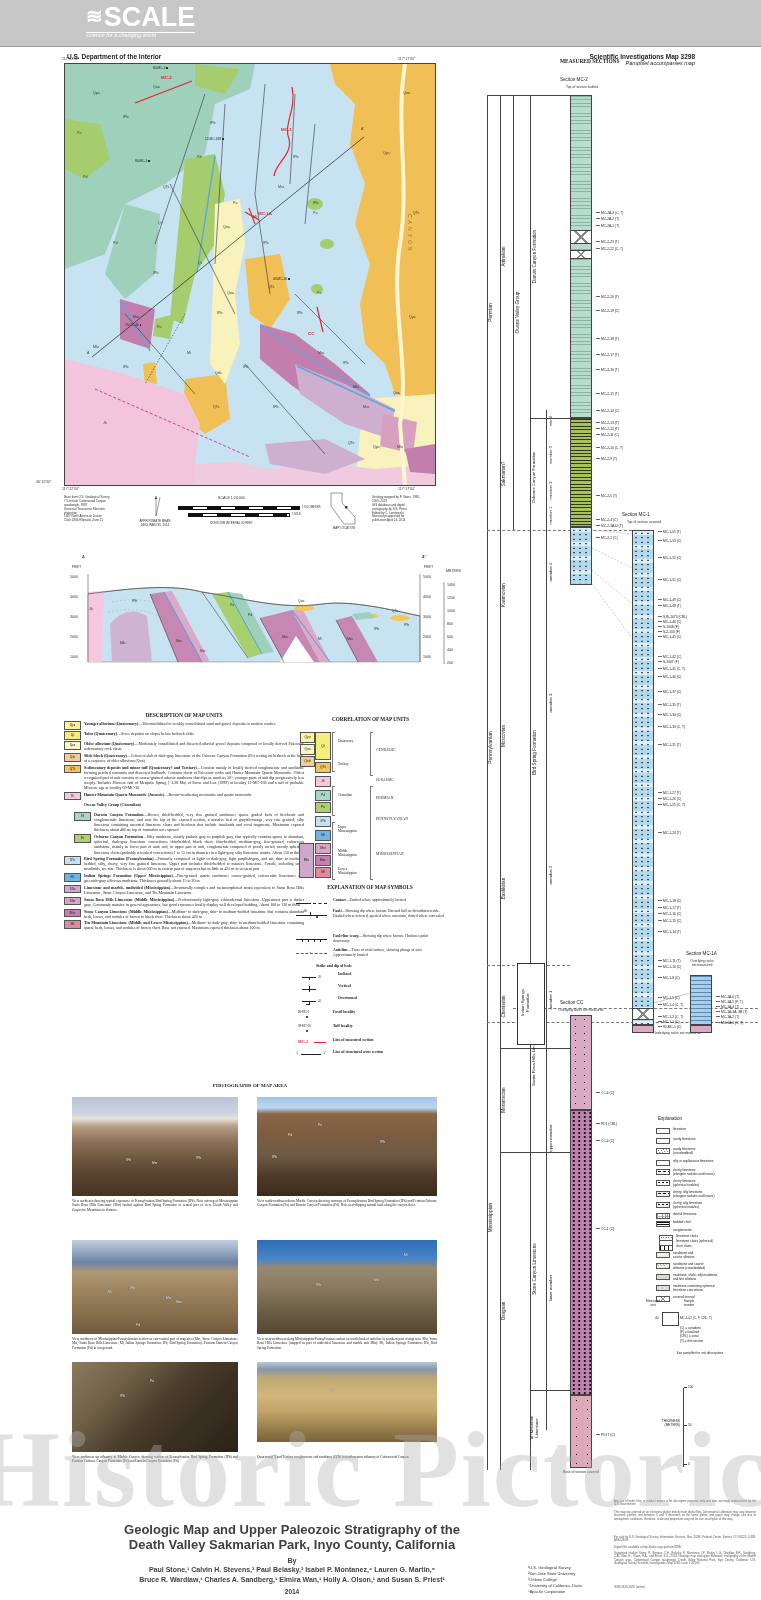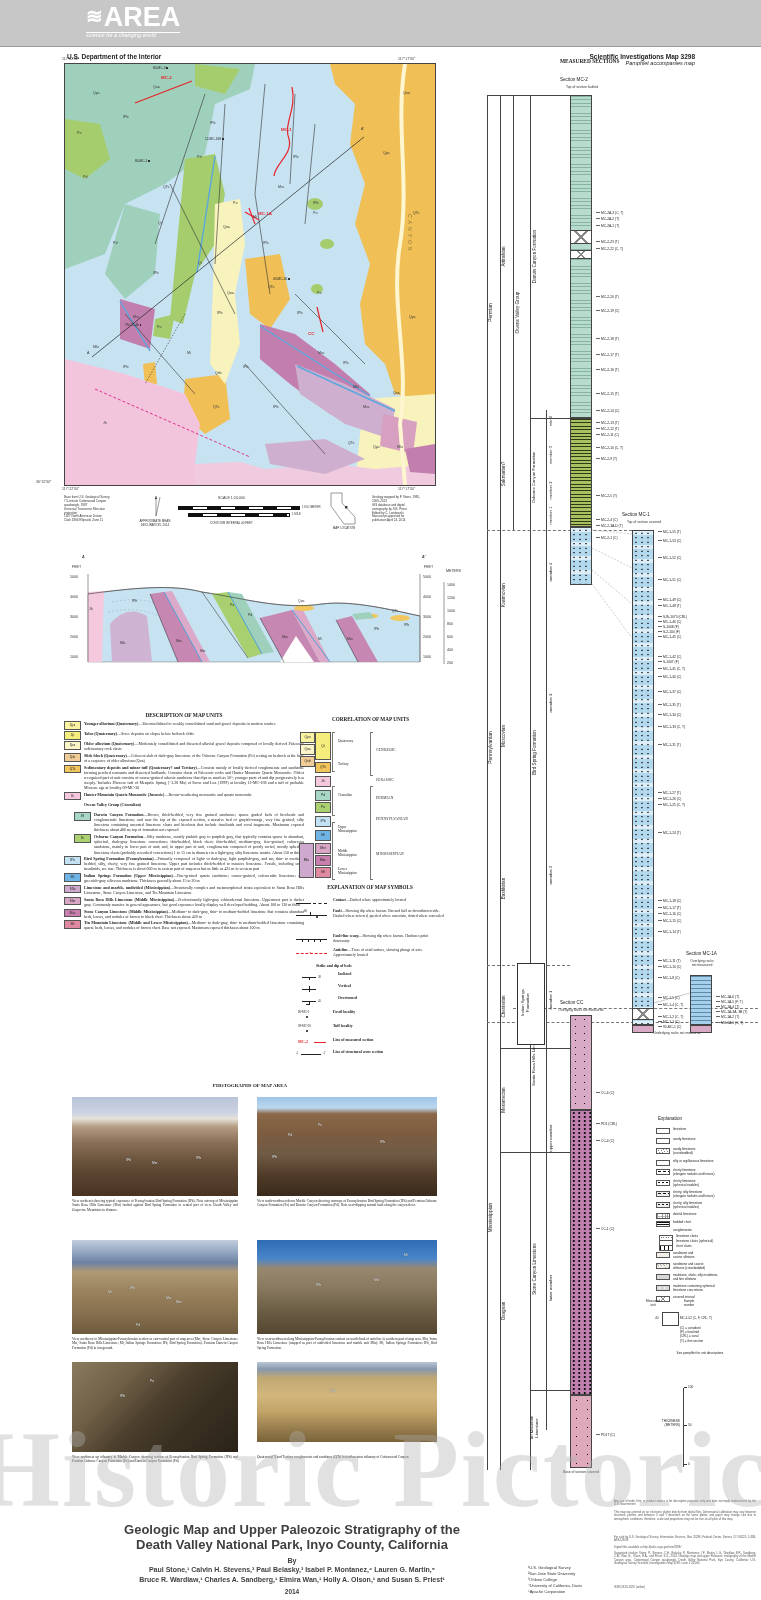--- a/index.html
+++ b/index.html
@@ -137,21 +137,21 @@
              font-size:108px;font-weight:bold;color:rgba(175,175,175,0.38);white-space:nowrap;
              pointer-events:none;z-index:60;letter-spacing:2px;}
 </style>
 </head>
 <body>
 
 <div id="poster">
 
   <div class="topbar">
     <div class="logo">
-      <span class="waves">≋</span><span>AREA</span>
+      <span class="waves">≋</span><span>SCALE</span>
       <div class="tagline">science for a changing world</div>
     </div>
   </div>
   <div class="hl">
     <div>U.S. Department of the Interior</div>
     <div>U.S. Geological Survey</div>
   </div>
   <div class="hr">
     <div class="t1">Scientific Investigations Map 3298</div>
     <div class="t2">Pamphlet accompanies map</div>
@@ -964,21 +964,21 @@
       <span class="plab" style="left: 316px; top: 1284px;">IPb</span>
       <span class="plab" style="left: 374px; top: 1279px;">Msr</span>
       <span class="plab" style="left: 120px; top: 1395px;">IPb</span>
       <span class="plab" style="left: 150px; top: 1380px;">Po</span>
       <span class="plab" style="left: 330px; top: 1390px;">QTs</span>
     </div>
 
   <div class="titleblk">
     <div class="bigtitle">
       <div>Geologic Map and Upper Paleozoic Stratigraphy of the</div>
-      <div>Death Valley National Park, Inyo County, California</div>
+      <div>Death Valley Sakmarian Park, Inyo County, California</div>
     </div>
     <div class="byline">By</div>
     <div class="authors">
       <div>Paul Stone,¹ Calvin H. Stevens,² Paul Belasky,³ Isabel P. Montanez,⁴ Lauren G. Martin,⁵</div>
       <div>Bruce R. Wardlaw,¹ Charles A. Sandberg,¹ Elmira Wan,¹ Holly A. Olson,¹ and Susan S. Priest¹</div>
     </div>
     <div class="year">2014</div>
   </div>
   <div class="affil" style="white-space:pre-line">¹U.S. Geological Survey
 ²San Jose State University

